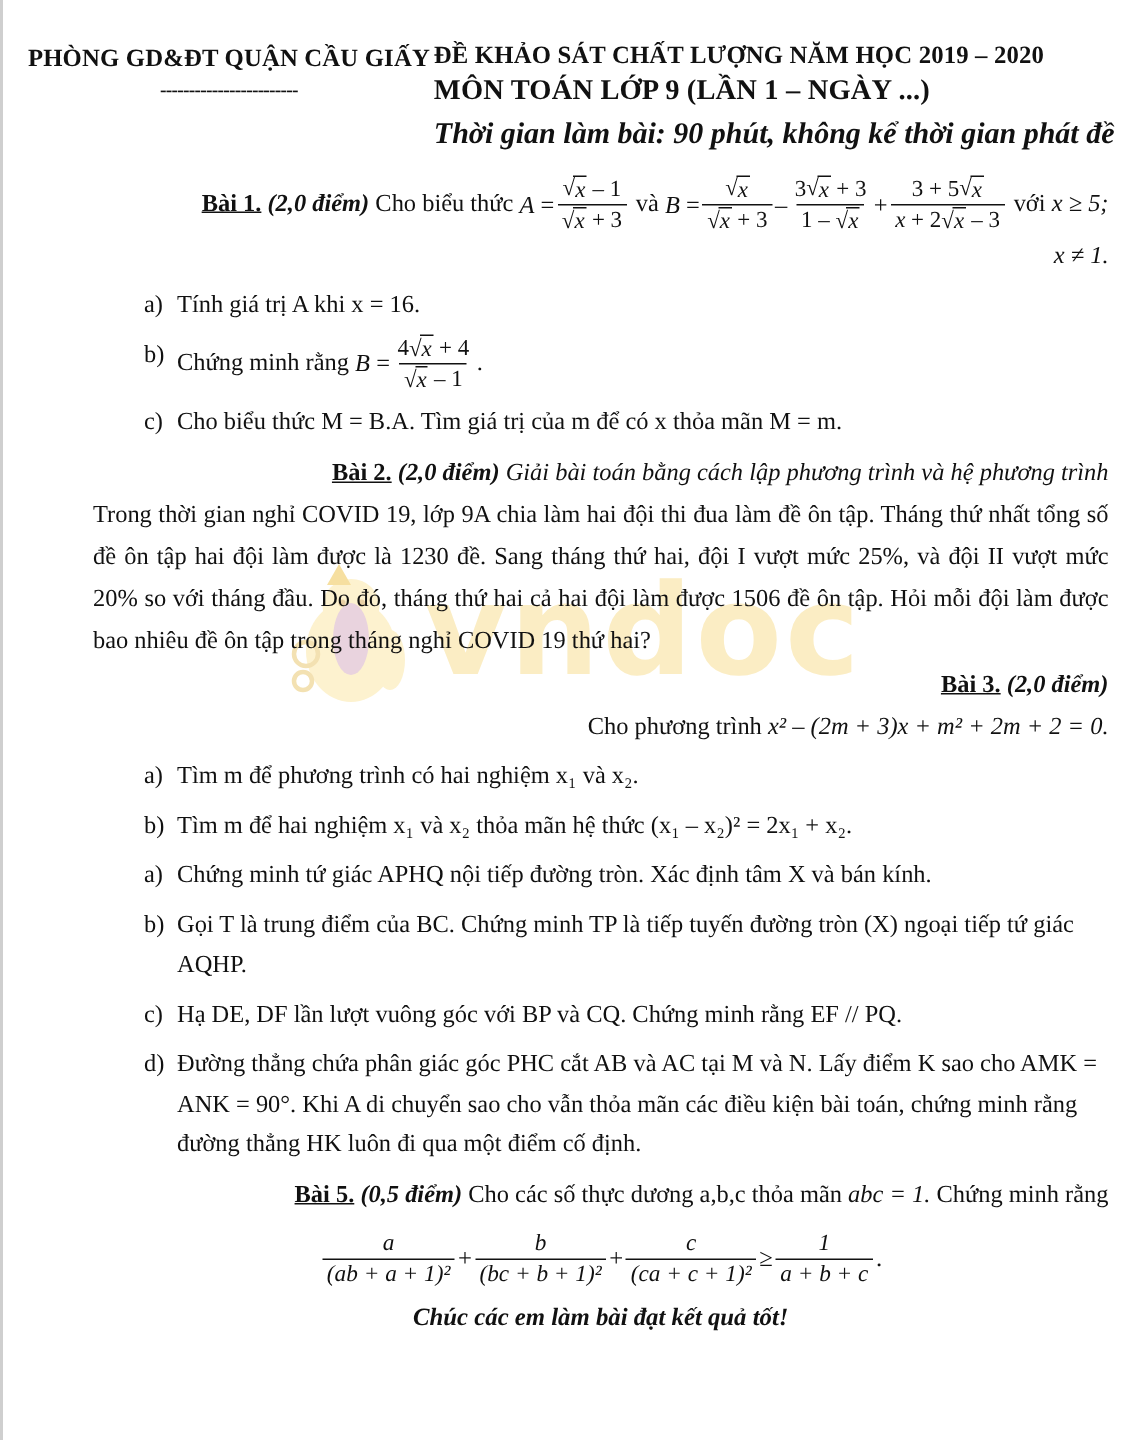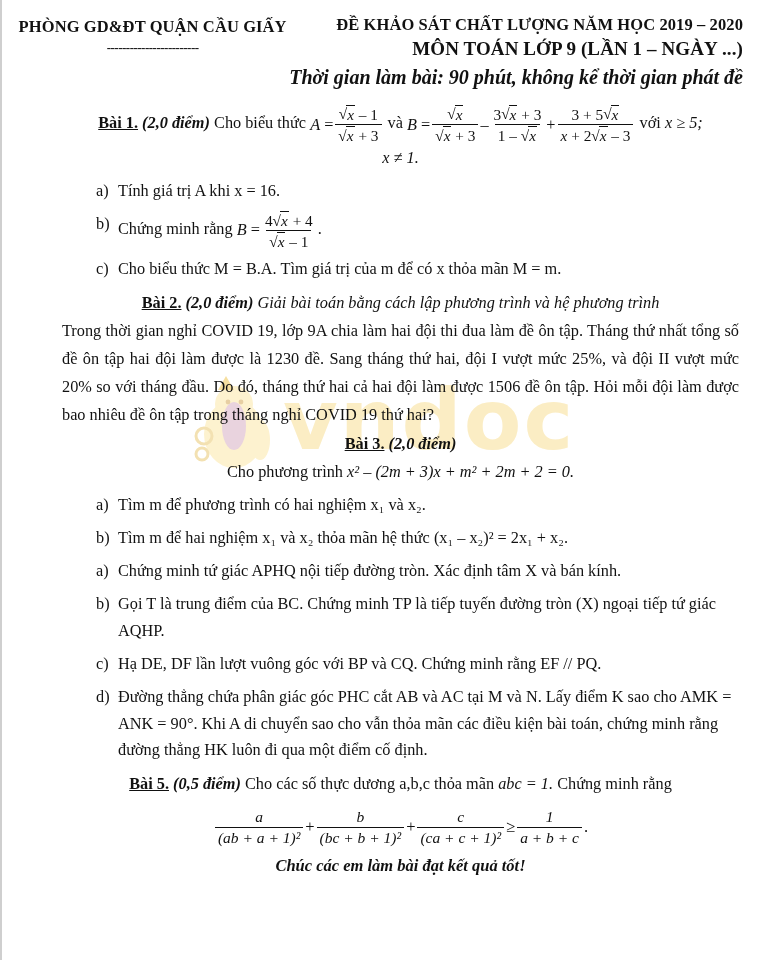--- a/index.html
+++ b/index.html
@@ -46,30 +46,30 @@
     top: 4px;
     width: 86px;
     height: 104px;
   }
 
   
   .header {
     position: relative;
     z-index: 2;
     display: flex;
-    padding: 14px 14px 0 14px;
+    padding: 26px 14px 0 14px;
   }
   .head-left {
     width: 300px;
     text-align: center;
     padding-top: 2px;
   }
   .head-right {
     flex: 1;
-    text-align: right;
+    text-align: left;
   }
   .head-line {
     font-weight: 700;
     font-size: 16.5px;
     letter-spacing: 0.1px;
     line-height: 1.35;
     white-space: nowrap;
   }
   .head-line.small {
     font-size: 19px;
@@ -91,21 +91,21 @@
 
   
   .body {
     position: relative;
     z-index: 2;
     padding: 16px 18px 0 60px;
     font-size: 16.3px;
     line-height: 1.72;
   }
   .blk { margin-bottom: 1px; }
-  .para { text-align: center; }
+  .para { text-align: right; }
   .justify { text-align: justify; text-justify: inter-word; }
   .lead {
     font-weight: 700;
     text-decoration: underline;
   }
   .pts {
     font-weight: 700;
     font-style: italic;
   }
   .it { font-style: italic; }

